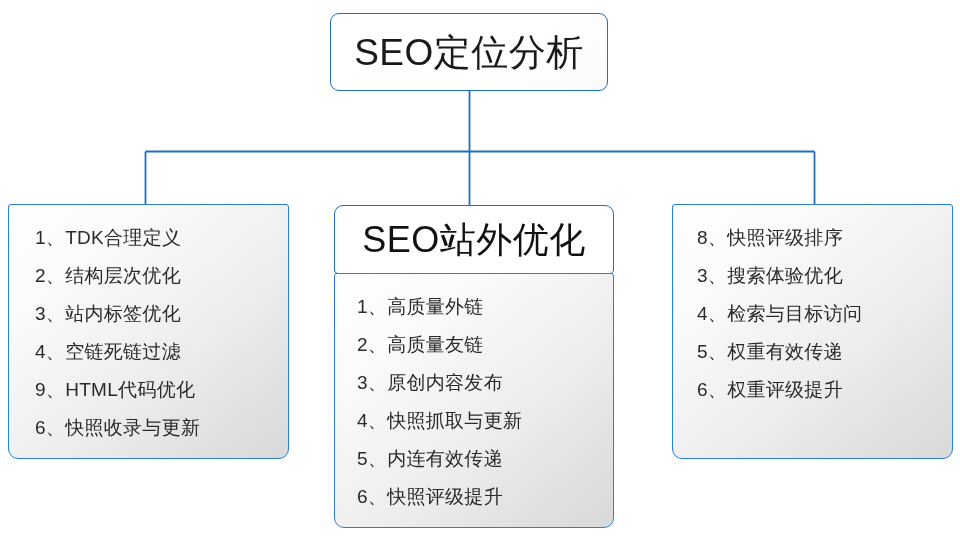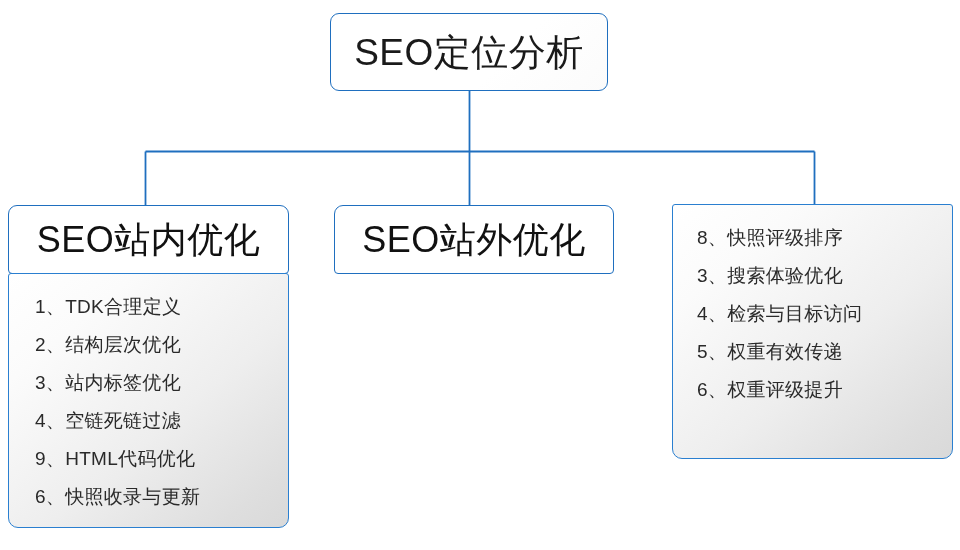--- a/index.html
+++ b/index.html
@@ -121,36 +121,41 @@
     <path d="M 469.5 151.5 L 469.5 205" fill="none" stroke="#1f6fbf" stroke-width="1.8"></path>
 
     <path d="M 814.5 151.5 L 814.5 205" fill="none" stroke="#1f6fbf" stroke-width="1.8"></path>
   </svg>
 
   <div class="root-box">
     <span class="root-label">SEO定位分析</span>
   </div>
 
   <div class="branch" id="branch-0">
-    <div class="branch-head">
-      <span class="branch-head-label">SEO站内优化</span>
-    </div>
     <div class="branch-body">
       <div class="branch-item">1、TDK合理定义</div>
       <div class="branch-item">2、结构层次优化</div>
       <div class="branch-item">3、站内标签优化</div>
       <div class="branch-item">4、空链死链过滤</div>
       <div class="branch-item">9、HTML代码优化</div>
       <div class="branch-item">6、快照收录与更新</div>
     </div>
   </div>
 
   <div class="branch" id="branch-1">
     <div class="branch-head">
       <span class="branch-head-label">SEO站外优化</span>
+    </div>
+    <div class="branch-body">
+      <div class="branch-item">1、高质量外链</div>
+      <div class="branch-item">2、高质量友链</div>
+      <div class="branch-item">3、原创内容发布</div>
+      <div class="branch-item">4、快照抓取与更新</div>
+      <div class="branch-item">5、内连有效传递</div>
+      <div class="branch-item">6、快照评级提升</div>
     </div>
   </div>
 
   <div class="branch" id="branch-2">
     <div class="branch-body">
       <div class="branch-item">8、快照评级排序</div>
       <div class="branch-item">3、搜索体验优化</div>
       <div class="branch-item">4、检索与目标访问</div>
       <div class="branch-item">5、权重有效传递</div>
       <div class="branch-item">6、权重评级提升</div>

